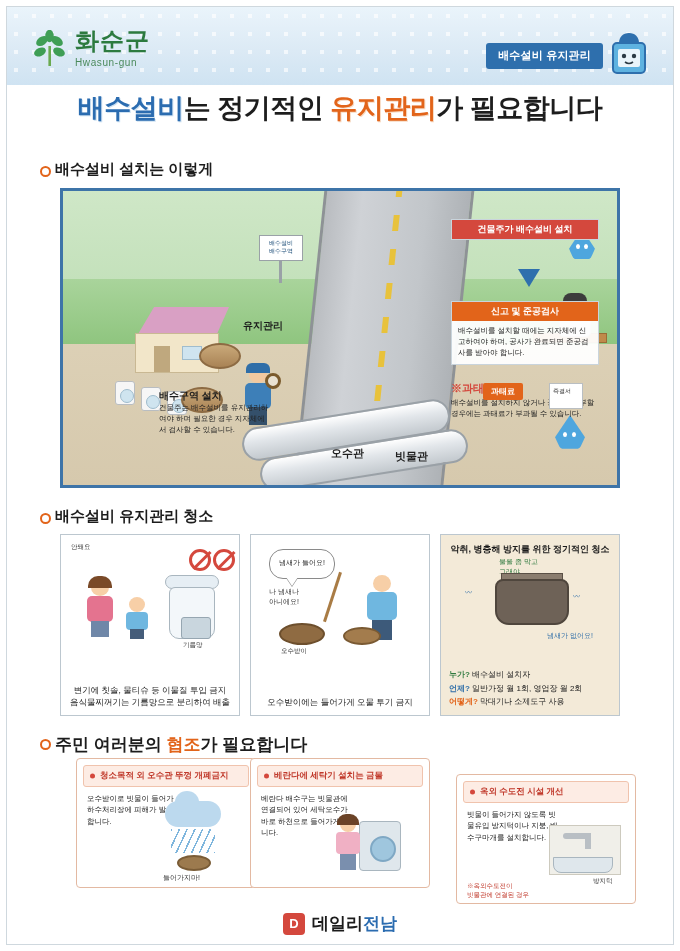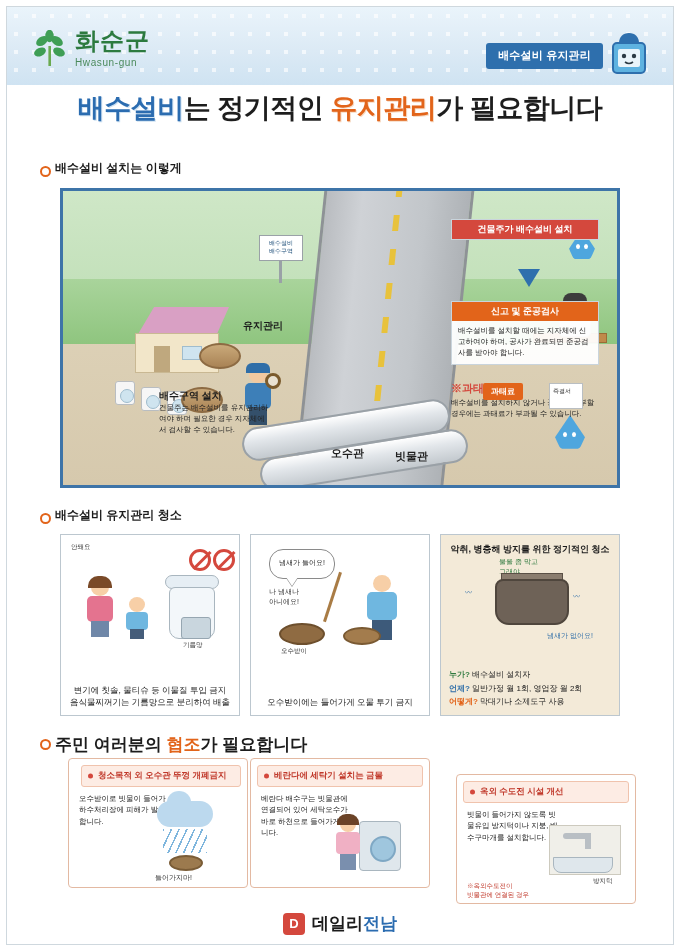--- a/index.html
+++ b/index.html
@@ -73,21 +73,21 @@
     text-shadow: 1px 1px 0 #cfe2f2;
   }
   .headline .hl-orange {
     color:#e2641a;
     text-shadow: 1px 1px 0 #f7dcc6;
   }
 
   
   .sec-title {
     position:absolute;
-    font-size:12px; font-weight:bold; color:#1c1c1c;
+    font-size:15px; font-weight:bold; color:#1c1c1c;
     padding-left:15px;
   }
   .sec-title::before {
     content:"";
     position:absolute; left:0; top:6px;
     width:7px; height:7px; border-radius:50%;
     border:2px solid #e2641a;
     background:#fff;
   }
   .sec-title.s1 { left:40px; top:160px; }
@@ -401,21 +401,21 @@
   .c3-lines .q3 { color:#e2641a; font-weight:bold; }
 
   
   .cards3 { position:absolute; left:60px; top:758px; width:560px; height:130px; }
   .card3 {
     position:absolute; top:0; width:180px; height:130px;
     border:1px solid #e3b9a2; border-radius:4px;
     background:#fff;
     overflow:hidden;
   }
-  .card3.k1 { left:8px;padding-left:6px; }
+  .card3.k1 { left:16px; }
   .card3.k2 { left:190px; }
   .card3.k3 { left:396px;margin-top:16px; }
   .c3h {
     position:relative; margin:6px 6px 0 6px;
     background:#fdece4; border:1px solid #f0c3ad;
     border-radius:3px;
     font-size:8.5px; font-weight:bold; color:#c0392b;
     padding:4px 6px 4px 16px;
   }
   .c3h::before {

